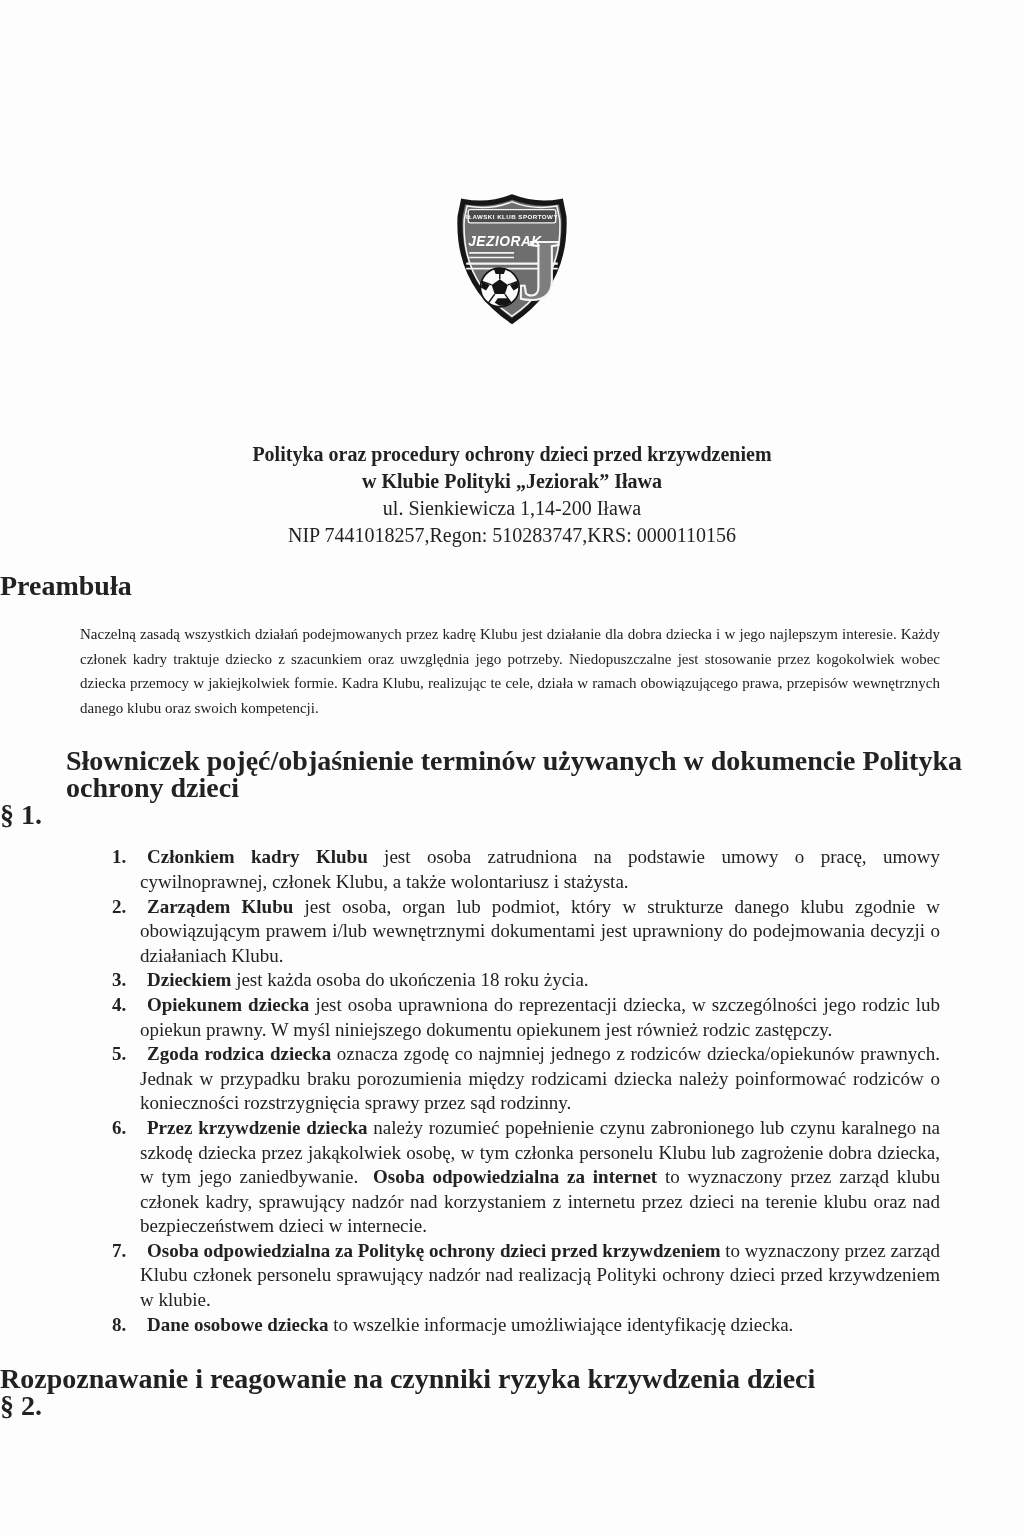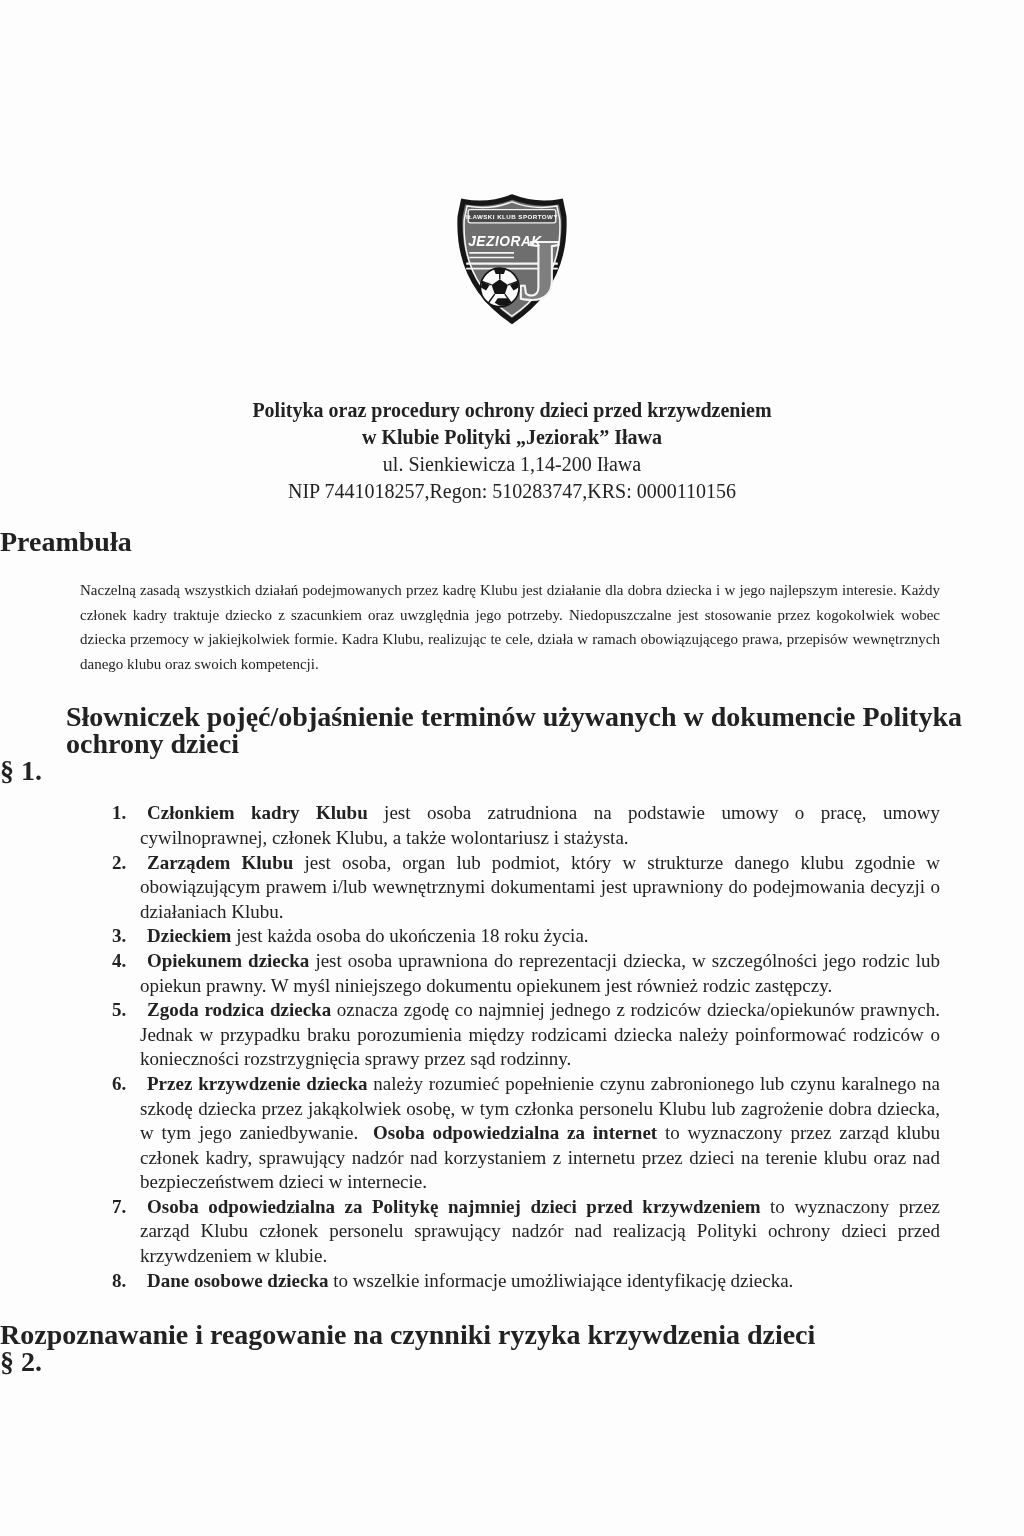--- a/index.html
+++ b/index.html
@@ -18,21 +18,21 @@
     color: #222;
     overflow: hidden;
   }
   .logo {
     display: block;
     margin: 193px auto 0 auto;
     width: 114px;
     height: 132px;
   }
   .title-block {
-    margin-top: 72px;
+    margin-top: 116px;
     text-align: center;
     font-size: 20px;
     line-height: 27px;
   }
   .title-bold { font-weight: bold; }
   .heading-center {
     font-weight: bold;
     font-size: 28px;
     line-height: 27px;
   }
@@ -131,20 +131,20 @@
   <div class="heading-center glossary-heading">Słowniczek pojęć/objaśnienie terminów używanych w dokumencie Polityka ochrony dzieci</div>
   <div class="heading-center">§ 1.</div>
 
   <ol class="glossary-list">
       <li><span class="num">1.</span><span><span class="b">Członkiem kadry Klubu</span><span> jest osoba zatrudniona na podstawie umowy o pracę, umowy cywilnoprawnej, członek Klubu, a także wolontariusz i stażysta.</span></span></li>
       <li><span class="num">2.</span><span><span class="b">Zarządem Klubu</span><span> jest osoba, organ lub podmiot, który w strukturze danego klubu zgodnie w obowiązującym prawem i/lub wewnętrznymi dokumentami jest uprawniony do podejmowania decyzji o działaniach Klubu.</span></span></li>
       <li><span class="num">3.</span><span><span class="b">Dzieckiem</span><span> jest każda osoba do ukończenia 18 roku życia.</span></span></li>
       <li><span class="num">4.</span><span><span class="b">Opiekunem dziecka</span><span> jest osoba uprawniona do reprezentacji dziecka, w szczególności jego rodzic lub opiekun prawny. W myśl niniejszego dokumentu opiekunem jest również rodzic zastępczy.</span></span></li>
       <li><span class="num">5.</span><span><span class="b">Zgoda rodzica dziecka</span><span> oznacza zgodę co najmniej jednego z rodziców dziecka/opiekunów prawnych. Jednak w przypadku braku porozumienia między rodzicami dziecka należy poinformować rodziców o konieczności rozstrzygnięcia sprawy przez sąd rodzinny.</span></span></li>
       <li><span class="num">6.</span><span><span class="b">Przez krzywdzenie dziecka</span><span> należy rozumieć popełnienie czynu zabronionego lub czynu karalnego na szkodę dziecka przez jakąkolwiek osobę, w tym członka personelu Klubu lub zagrożenie dobra dziecka, w tym jego zaniedbywanie. </span><span class="b">Osoba odpowiedzialna za internet</span><span> to wyznaczony przez zarząd klubu członek kadry, sprawujący nadzór nad korzystaniem z internetu przez dzieci na terenie klubu oraz nad bezpieczeństwem dzieci w internecie.</span></span></li>
-      <li><span class="num">7.</span><span><span class="b">Osoba odpowiedzialna za Politykę najmniej dzieci przed krzywdzeniem</span><span> to wyznaczony przez zarząd Klubu członek personelu sprawujący nadzór nad realizacją Polityki ochrony dzieci przed krzywdzeniem w klubie.</span></span></li>
+      <li><span class="num">7.</span><span><span class="b">Osoba odpowiedzialna za Politykę ochrony dzieci przed krzywdzeniem</span><span> to wyznaczony przez zarząd Klubu członek personelu sprawujący nadzór nad realizacją Polityki ochrony dzieci przed krzywdzeniem w klubie.</span></span></li>
       <li><span class="num">8.</span><span><span class="b">Dane osobowe dziecka</span><span> to wszelkie informacje umożliwiające identyfikację dziecka.</span></span></li>
     </ol>
 
   <div class="heading-center footer-heading">Rozpoznawanie i reagowanie na czynniki ryzyka krzywdzenia dzieci</div>
   <div class="heading-center">§ 2.</div>
 
 </div>
 
 </body></html>

